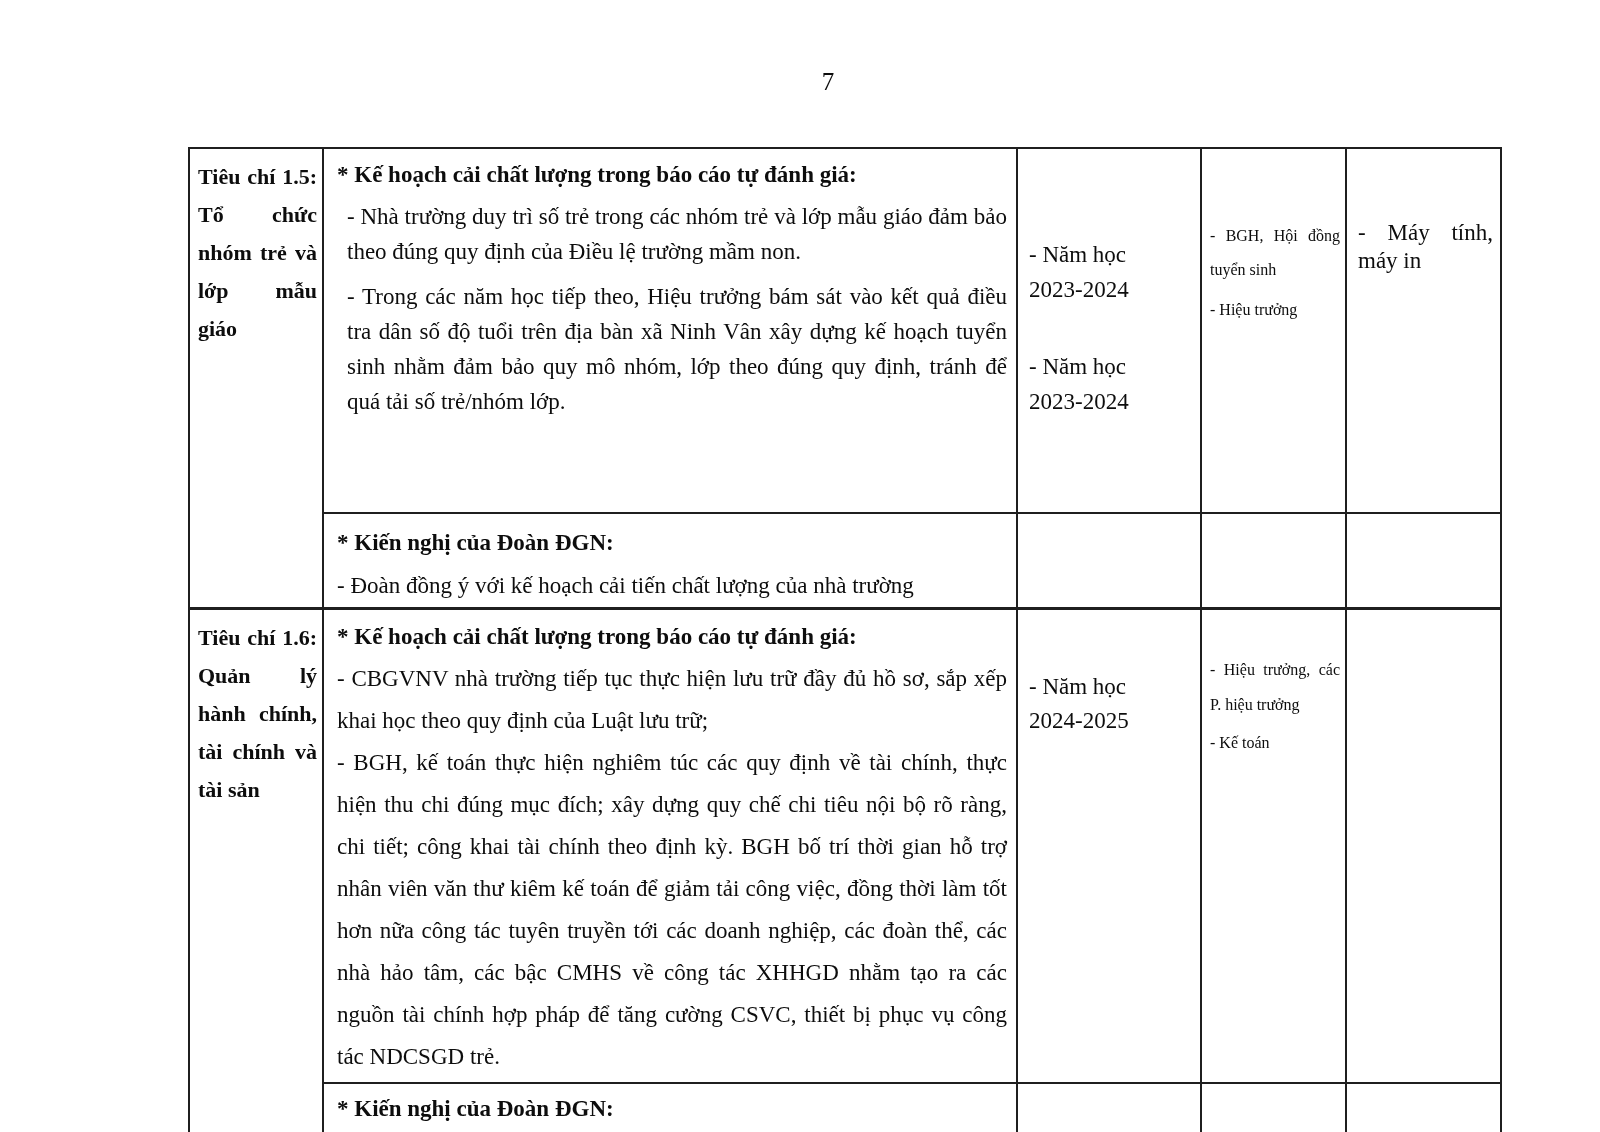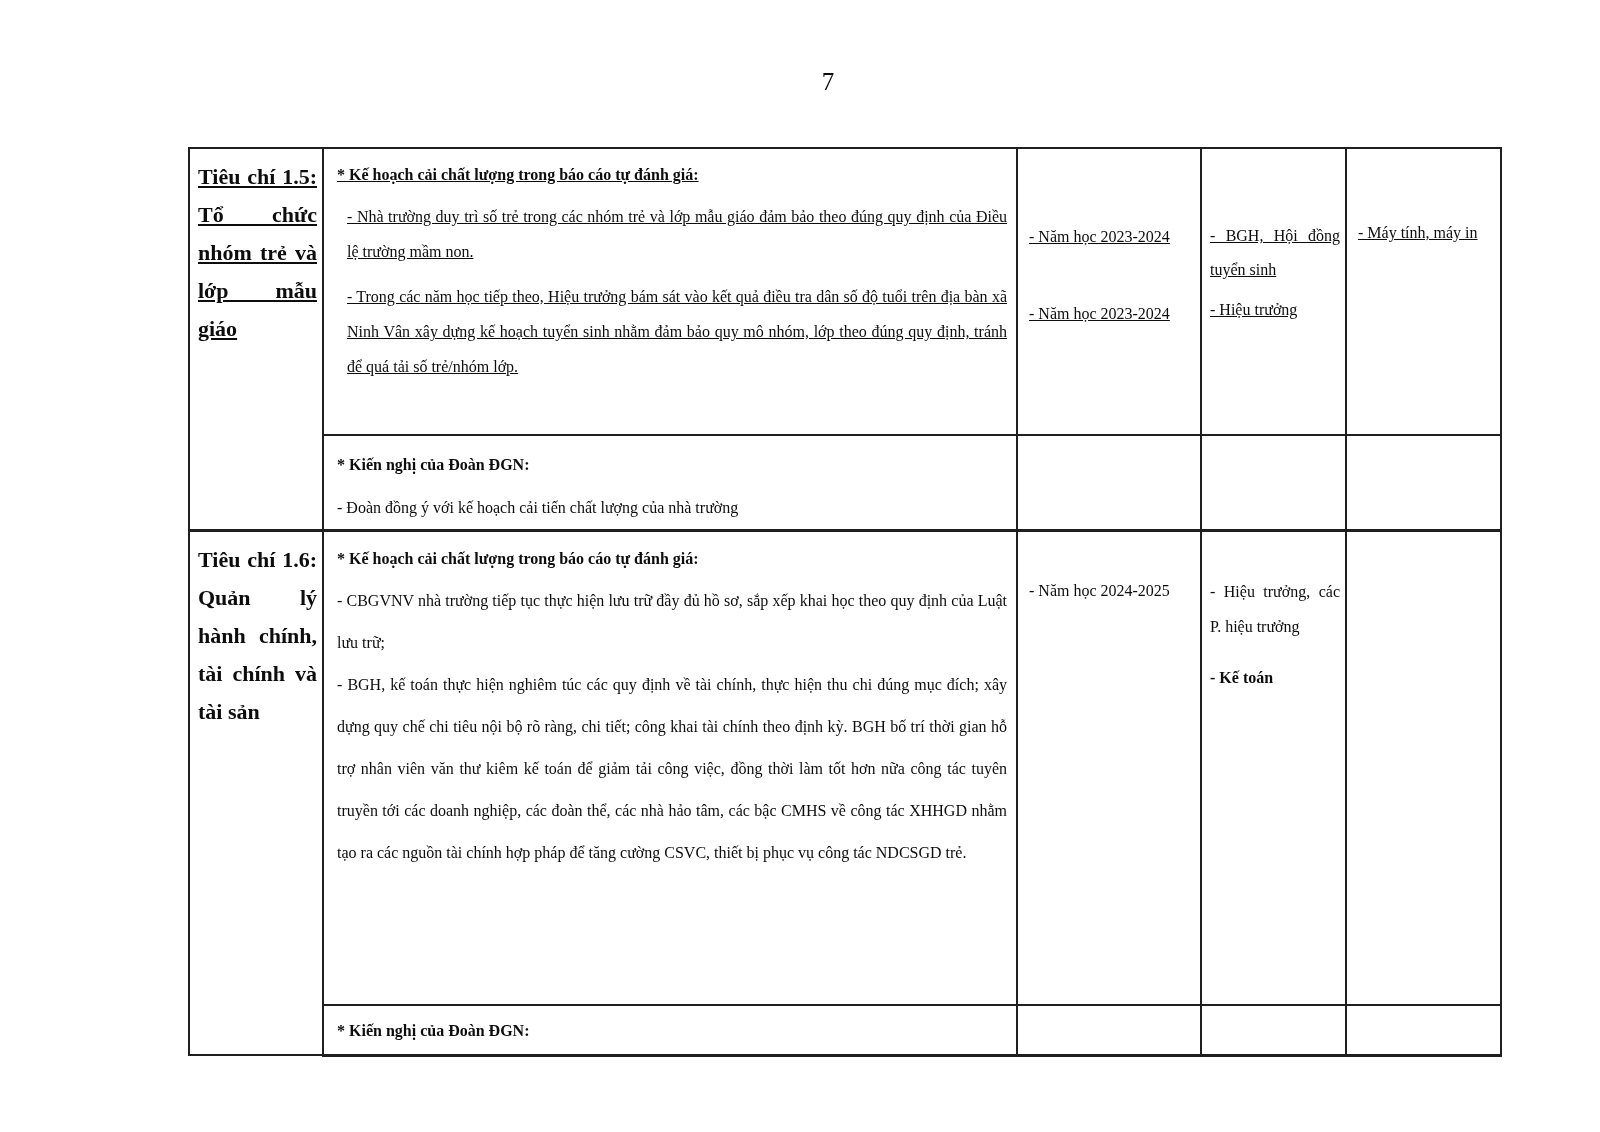--- a/index.html
+++ b/index.html
@@ -26,26 +26,26 @@
     position: absolute;
     left: 188px;
     top: 147px;
     width: 1312px;
     border-collapse: collapse;
     table-layout: fixed;
   }
   td {
     border: 2px solid #1f1f1f;
     vertical-align: top;
-    font-size: 16px;
+    font-size: 23px;
     line-height: 35px;
     padding: 0;
     overflow: hidden;
   }
-  tr.r1 { height: 287px; text-decoration: underline; }
+  tr.r1 { height: 365px; }
   tr.r2 { height: 92px; }
   tr.r3 { height: 432px; }
   tr.r4 { height: 50px; }
   tr.r3 td { border-top: 3px solid #1f1f1f; }
   tr.r4 td { border-bottom: 3px solid #1f1f1f; }
   p { margin: 0; }
   
   td.c1 { font-weight: bold; font-size: 22px; }
   td.c1 .inner {
     padding: 9px 5px 0 8px;
@@ -59,31 +59,31 @@
   .r1 td.c2 p.h { line-height: 40px; margin-bottom: 4px; }
   .r1 td.c2 p.body { text-align: justify; line-height: 35px; margin-bottom: 10px; margin-left: 10px; }
   .r3 td.c2 .inner { height: 466px; }
   .r3 td.c2 p.h { line-height: 42px; }
   .r3 td.c2 p.body { text-align: justify; line-height: 42px; }
   .r2 td.c2 .inner { padding-top: 7px; }
   .r2 td.c2 p { line-height: 43px; }
   .r4 td.c2 .inner { padding-top: 5px; }
   .r4 td.c2 p { line-height: 40px; }
   
-  td.c3 .inner { padding: 0 20px 0 11px; line-height: 35px; }
+  td.c3 .inner { padding: 0 20px 0 11px; line-height: 35px; margin-top: 18px; }
   .r1 td.c3 .inner { padding-top: 70px; }
   .r1 td.c3 p.t2 { margin-top: 42px; }
   .r3 td.c3 .inner { padding-top: 42px; line-height: 34px; }
   
   td.c4 { font-size: 16px; }
   td.c4 .inner { padding: 0 5px 0 8px; text-align: justify; line-height: 34px; }
   .r1 td.c4 .inner { padding-top: 70px; }
   .r1 td.c4 p.resp2 { margin-top: 6px; }
   .r3 td.c4 .inner { padding-top: 42px; line-height: 35px; }
-  .r3 td.c4 p.resp2 { margin-top: 16px; font-weight: bold; }
+  .r3 td.c4 p.resp2 { margin-top: 3px; }
   
   td.c5 .inner { padding: 0 7px 0 11px; text-align: justify; line-height: 28px; }
   .r1 td.c5 .inner { padding-top: 70px; }
 </style>
 </head>
 <body>
 
 <div class="page">
   <div class="page-number">7</div>
 

